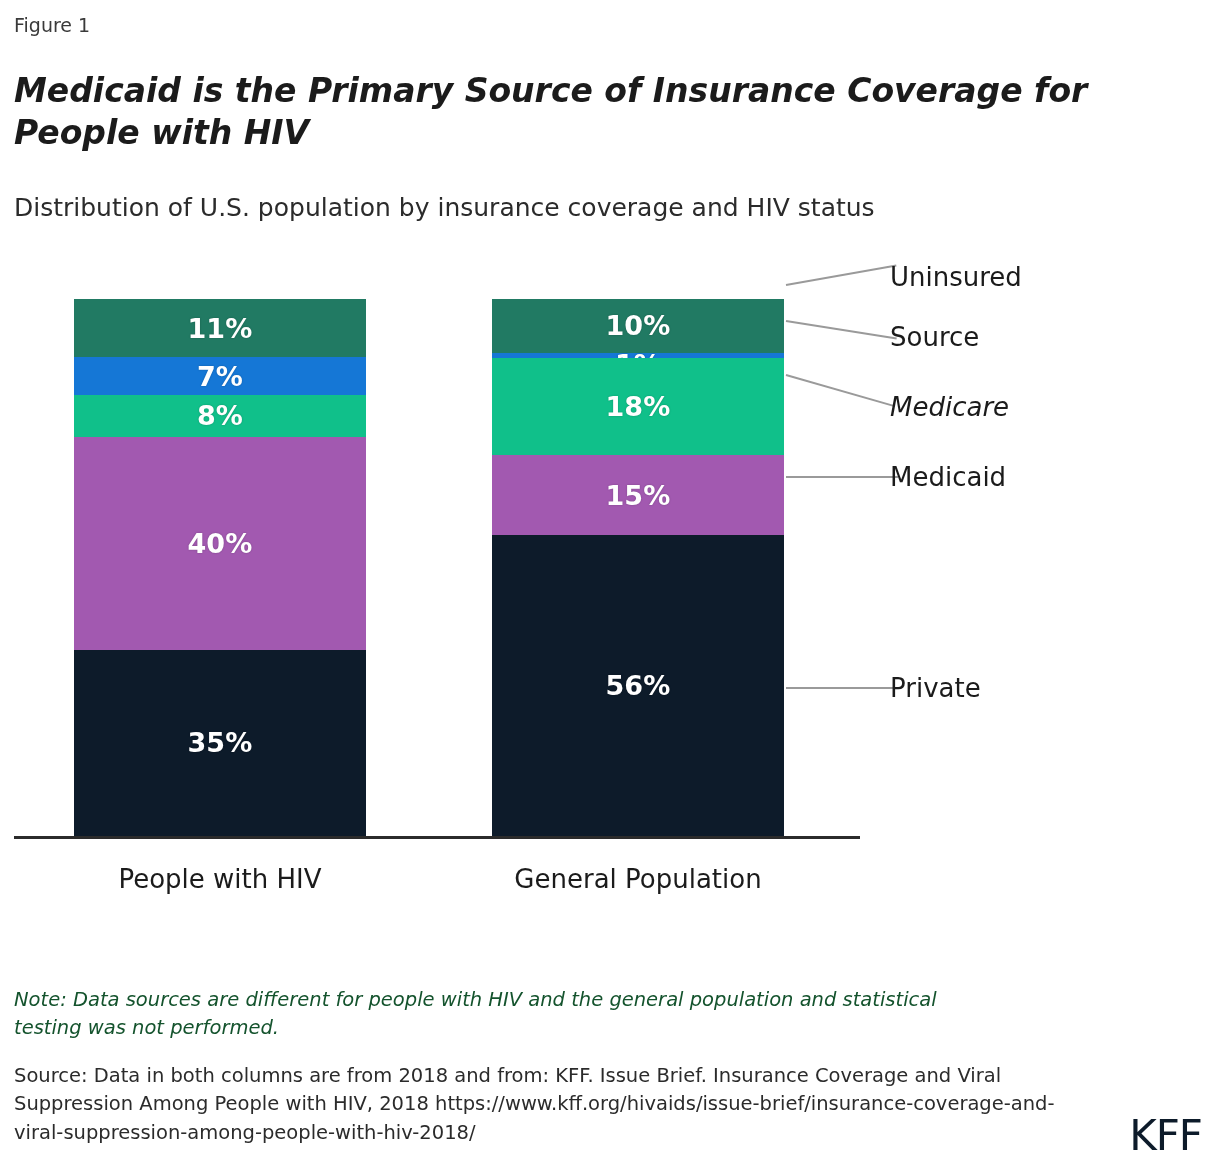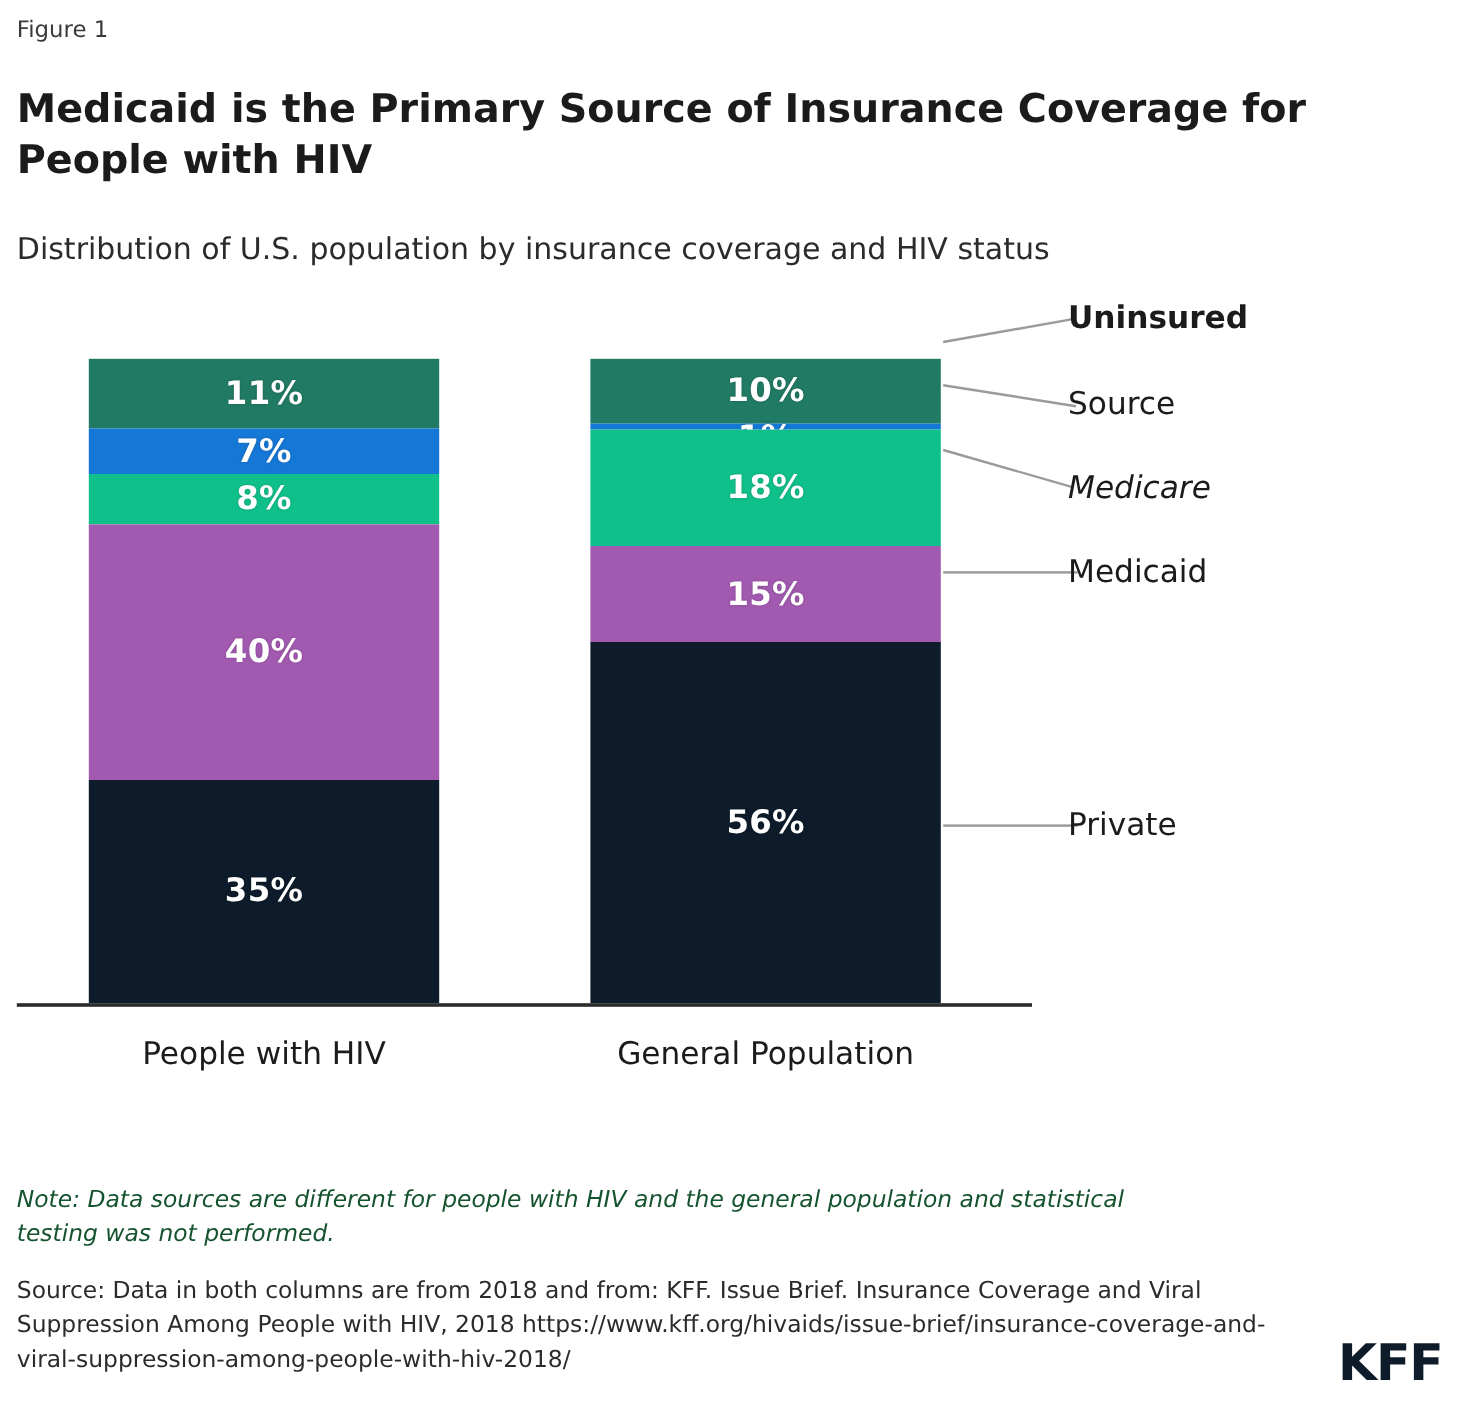--- a/index.html
+++ b/index.html
@@ -24,20 +24,21 @@
   }
   .title {
     position: absolute;
     left: 14px;
     top: 70px;
     width: 1110px;
     font-size: 33px;
     font-weight: bold;
     line-height: 1.28;
     color: #1b1b1b;
+    font-style: italic;
   }
   .subtitle {
     position: absolute;
     left: 14px;
     top: 193px;
     font-size: 25px;
     color: #2b2b2b;
     text-align: right;
   }
 
@@ -128,21 +129,21 @@
     width: 1050px;
     font-size: 19.5px;
     line-height: 1.45;
     color: #2b2b2b;
   }
   .kff-logo {
     position: absolute;
     right: 18px;
     bottom: 14px;
     font-size: 42px;
-    font-weight: bold;
+    font-weight: normal;
     letter-spacing: -1px;
     color: #0d1b2a;
   }
 </style>
 </head>
 <body>
 
 <div class="figure-label">Figure 1</div>
 <div class="title">Medicaid is the Primary Source of Insurance Coverage for People with HIV</div>
 <div class="subtitle">Distribution of U.S. population by insurance coverage and HIV status</div>
@@ -189,21 +190,21 @@
 
   <div class="cat-label cat-gen">General Population</div>
   <div class="cat-label cat-hiv">People with HIV</div>
 
   <div class="leader diag" style="left:786px;top:44px;width:112px;transform:rotate(-10deg);"></div>
   <div class="leader diag" style="left:786px;top:80px;width:112px;transform:rotate(9deg);"></div>
   <div class="leader diag" style="left:786px;top:134px;width:112px;transform:rotate(16deg);"></div>
   <div class="leader" style="left:786px;top:236px;width:112px;"></div>
   <div class="leader" style="left:786px;top:447px;width:112px;"></div>
 
-  <div class="callout" style="left:890px;top:10px;font-weight:bold;">Uninsured</div>
+  <div class="callout" style="left:890px;top:22px;">Uninsured</div>
   <div class="callout" style="left:890px;top:82px;">Source</div>
   <div class="callout" style="left:890px;top:152px;font-style:italic;">Medicare</div>
   <div class="callout" style="left:890px;top:222px;">Medicaid</div>
   <div class="callout" style="left:890px;top:433px;">Private</div>
 
 </div>
 
 <div class="note">Note: Data sources are different for people with HIV and the general population and statistical testing was not performed.</div>
 <div class="source">Source: Data in both columns are from 2018 and from: KFF. Issue Brief. Insurance Coverage and Viral Suppression Among People with HIV, 2018 https://www.kff.org/hivaids/issue-brief/insurance-coverage-and-viral-suppression-among-people-with-hiv-2018/</div>
 <div class="kff-logo">KFF</div>

